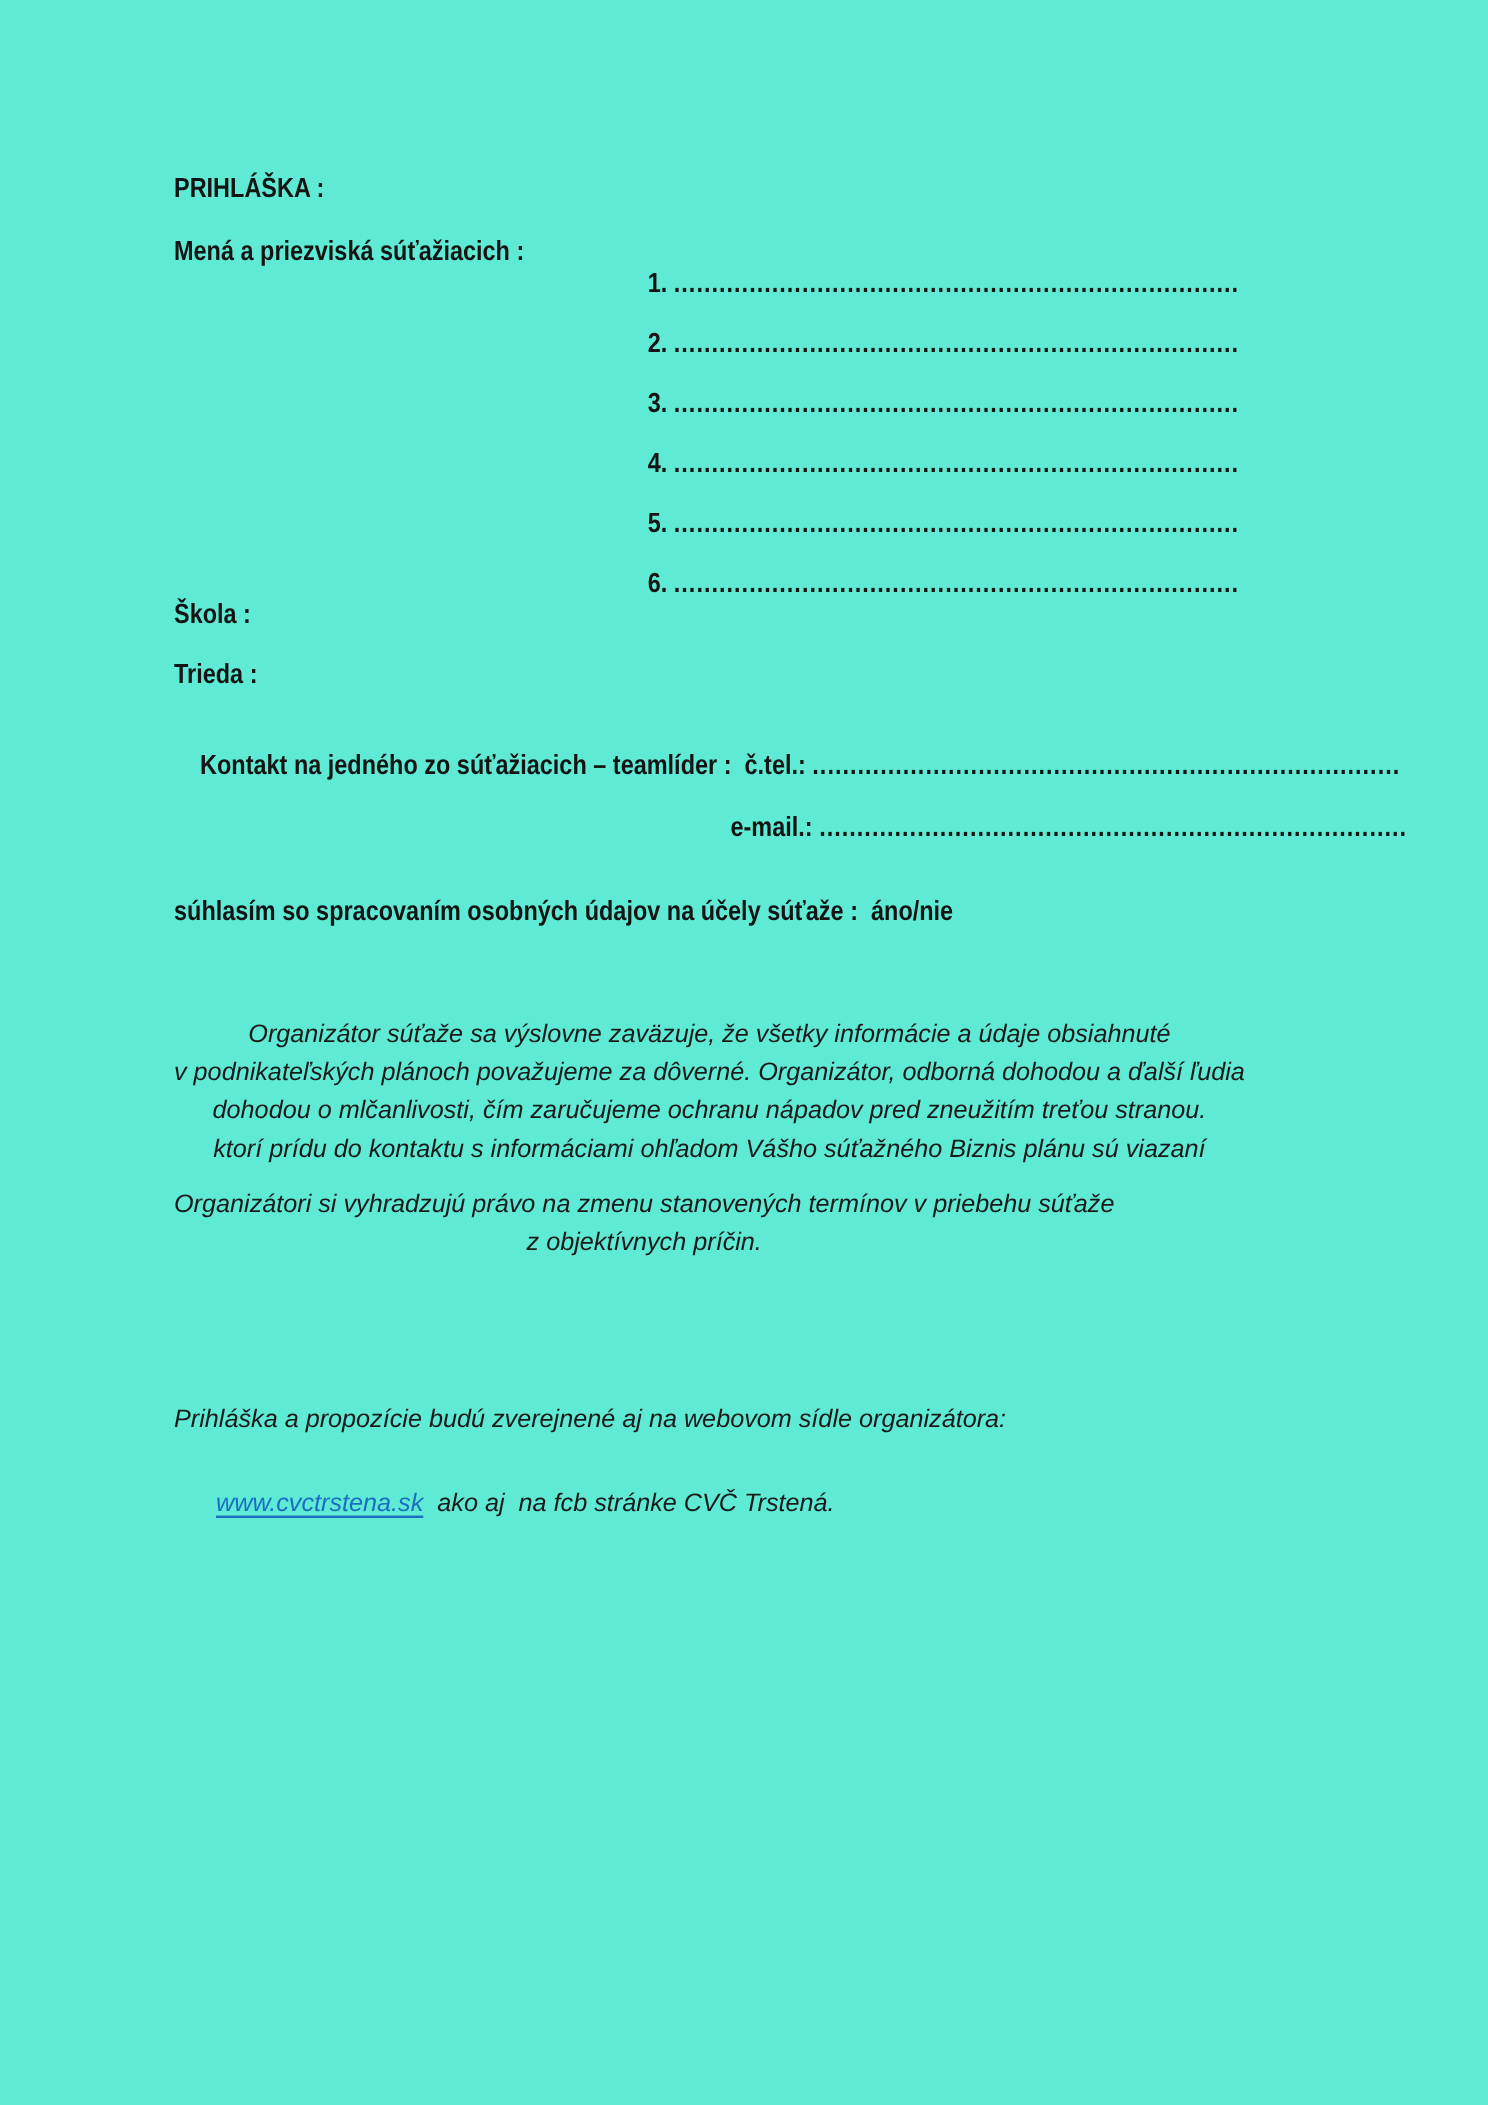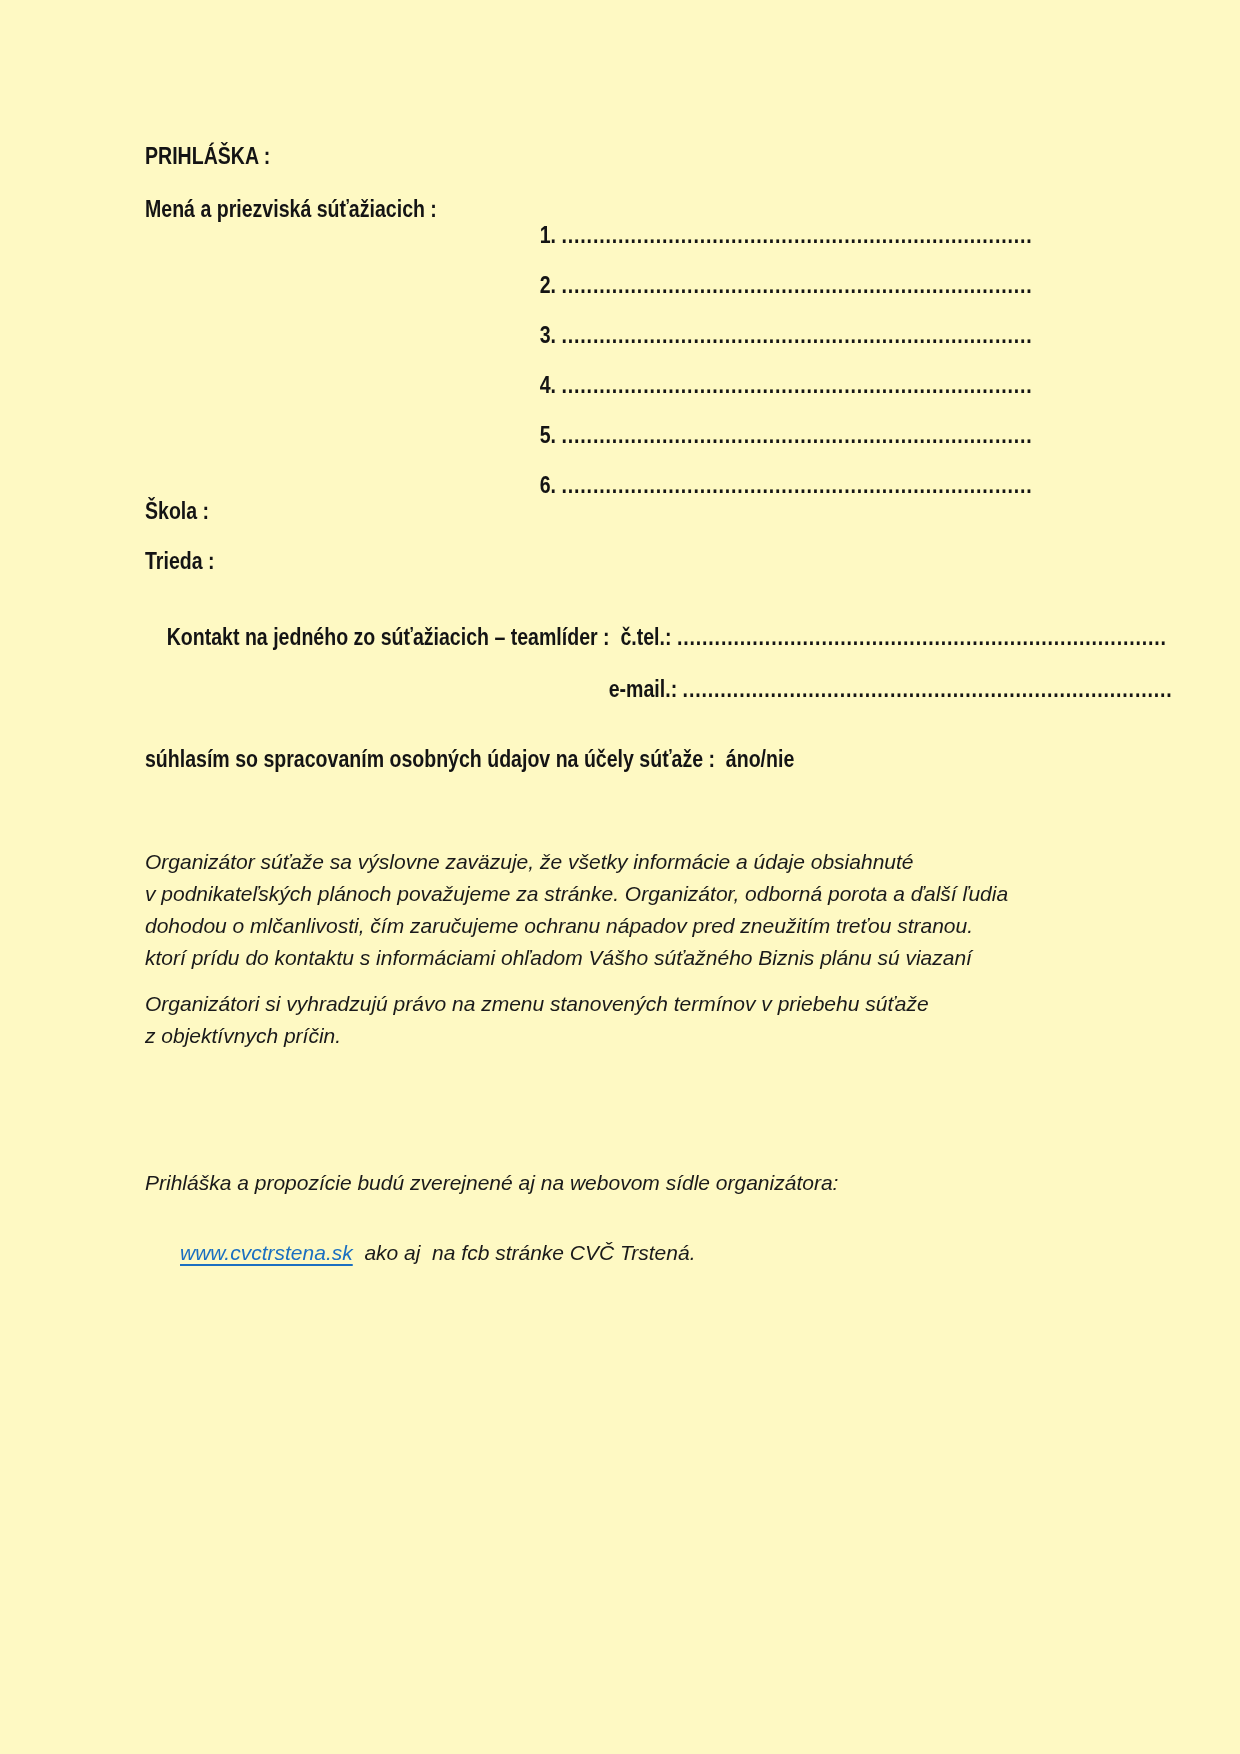--- a/index.html
+++ b/index.html
@@ -3,21 +3,21 @@
 <meta charset="utf-8">
 <style>
   :root{
     --text:#141414;
   }
   html,body{margin:0;padding:0;background:#ffffff;}
   .page{
     position:relative;
     width:1240px;
     height:1754px;
-    background:#fef9c3;
+    background:#5eead4;
     overflow:hidden;
     font-family:"Liberation Sans", sans-serif;
     color:var(--text);
   }
   .abs{position:absolute;}
   .bold-line{
     font-weight:700;
     font-size:23px;
     line-height:26px;
     color:var(--text);
@@ -27,20 +27,21 @@
   }
   .dots{
     letter-spacing:1px;
   }
   .italic-line{
     font-style:italic;
     font-size:21px;
     line-height:32px;
     color:#1a1a1a;
     white-space:pre;
+    text-align:center;
   }
   .pub-line{
     font-style:italic;
     font-size:21px;
     line-height:35px;
     white-space:pre;
     color:#1a1a1a;
   }
   .doc-link{
     text-decoration:underline;
@@ -85,21 +86,21 @@
   </div>
 
   <div class="abs bold-line" style="left:587px; top:650px;">
     <span>e-mail.: </span><span class="dots">..............................................................................</span>
   </div>
 
   <div class="abs bold-line" style="left:145px; top:746px;">súhlasím so spracovaním osobných údajov na účely súťaže :  áno/nie</div>
 
   <div class="abs" style="left:145px; top:846px;">
     <div class="italic-line">Organizátor súťaže sa výslovne zaväzuje, že všetky informácie a údaje obsiahnuté</div>
-    <div class="italic-line">v podnikateľských plánoch považujeme za stránke. Organizátor, odborná porota a ďalší ľudia</div>
+    <div class="italic-line">v podnikateľských plánoch považujeme za dôverné. Organizátor, odborná dohodou a ďalší ľudia</div>
     <div class="italic-line">dohodou o mlčanlivosti, čím zaručujeme ochranu nápadov pred zneužitím treťou stranou.</div>
     <div class="italic-line">ktorí prídu do kontaktu s informáciami ohľadom Vášho súťažného Biznis plánu sú viazaní</div>
   </div>
 
   <div class="abs" style="left:145px; top:1165px;">
     <div class="pub-line">Prihláška a propozície budú zverejnené aj na webovom sídle organizátora:</div>
     <div class="pub-line">
       <span class="doc-link" style="color: rgb(27, 111, 193);">www.cvctrstena.sk</span><span>  ako aj  na fcb stránke CVČ Trstená.</span>
     </div>
   </div>

